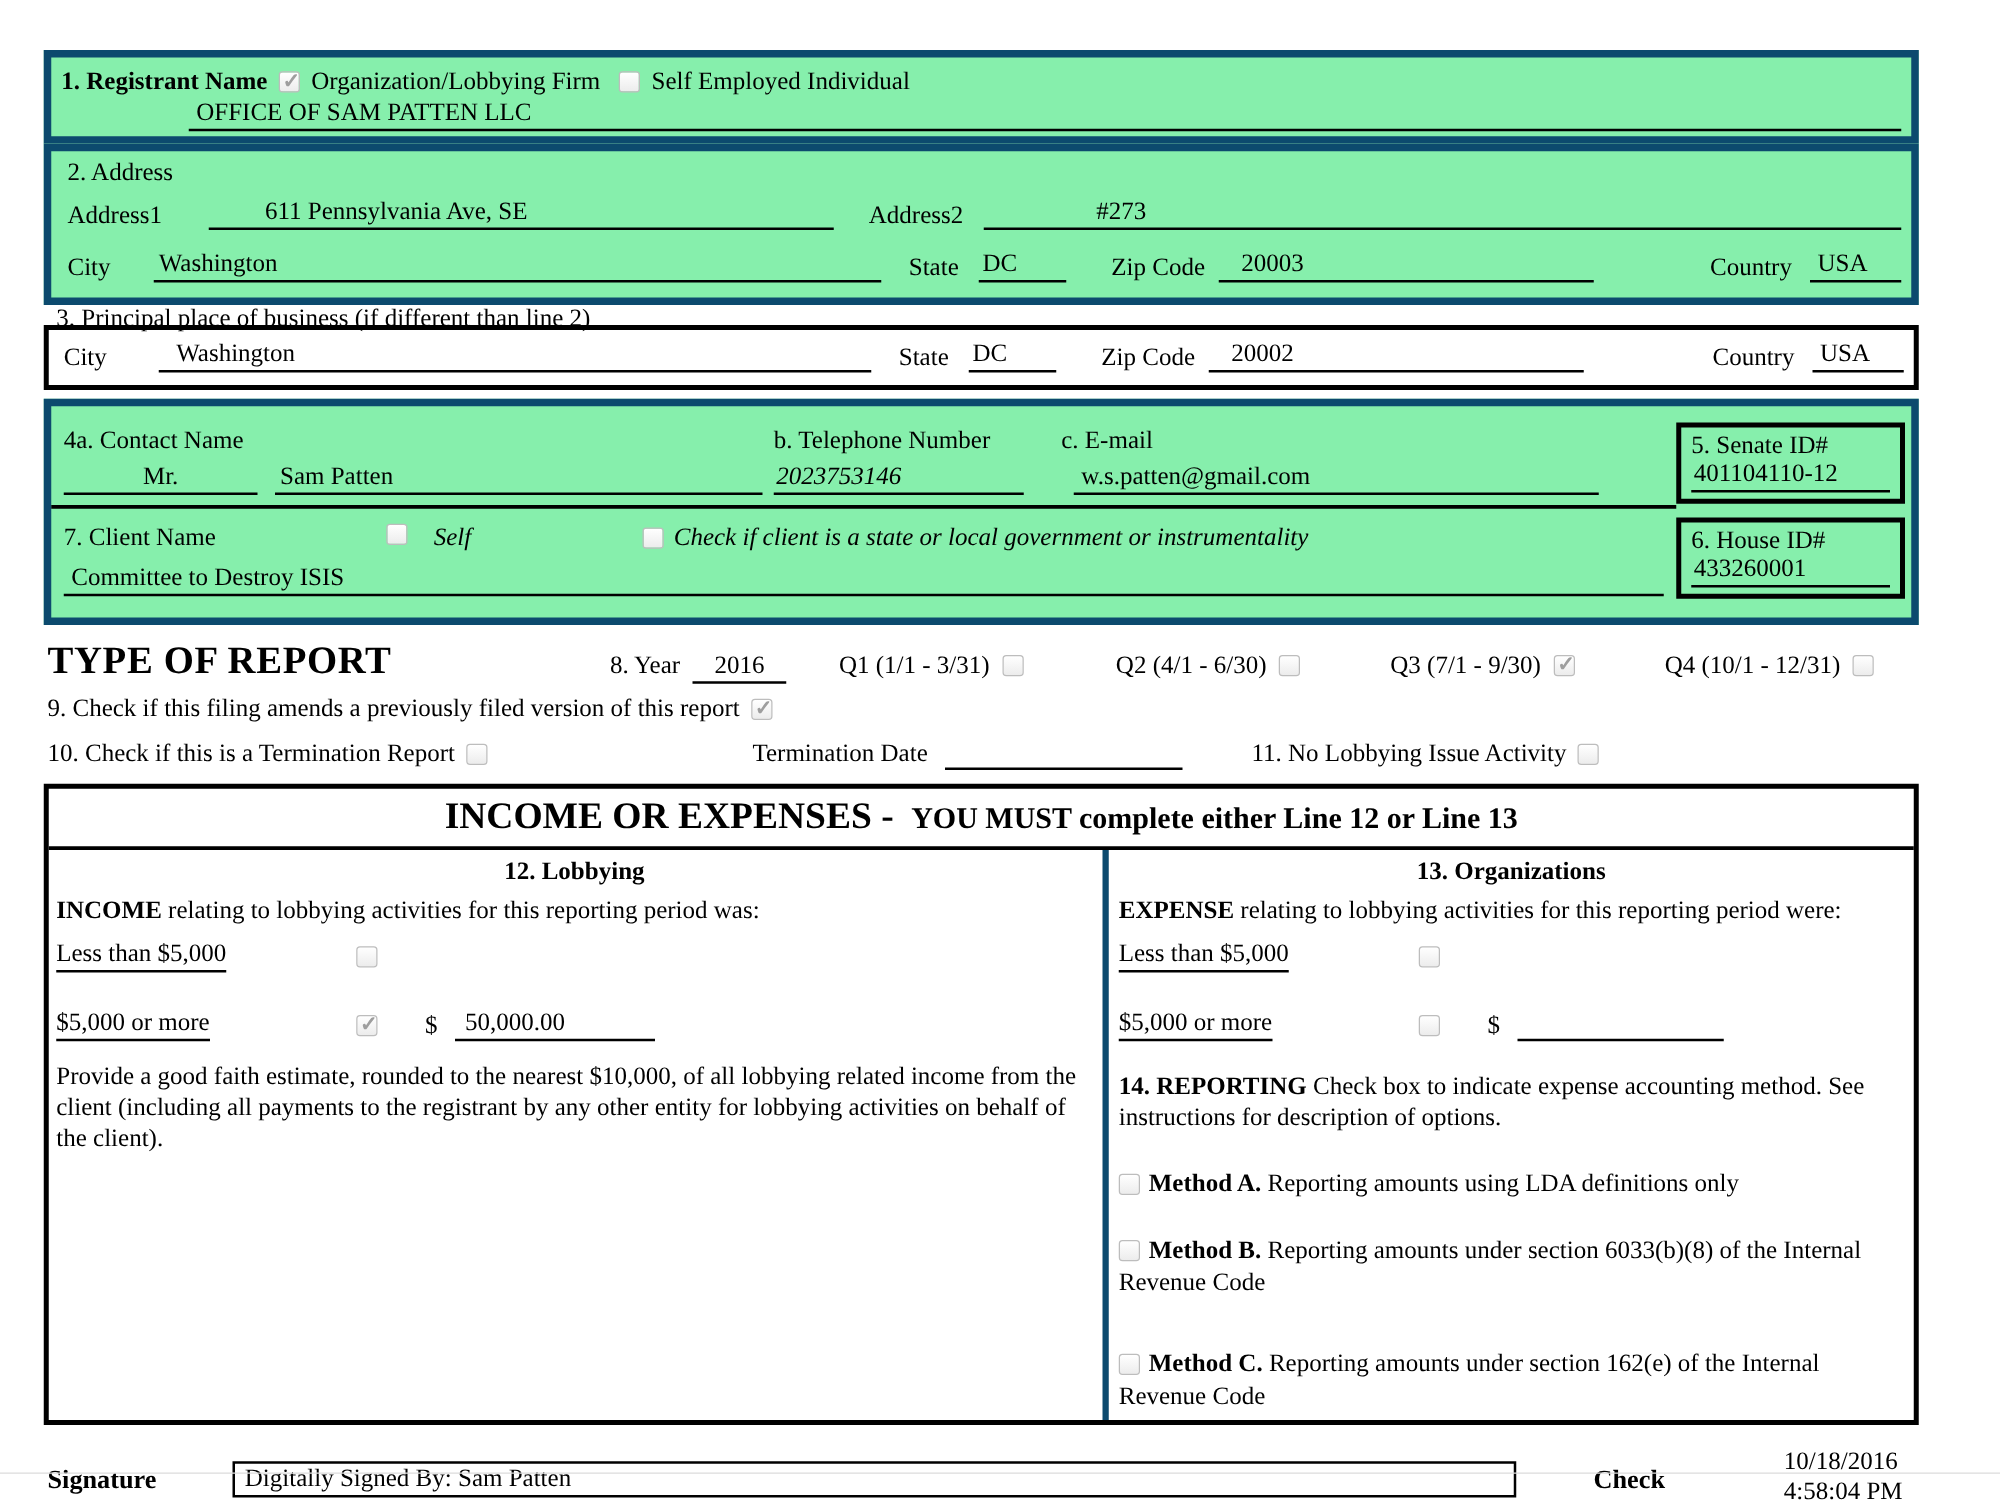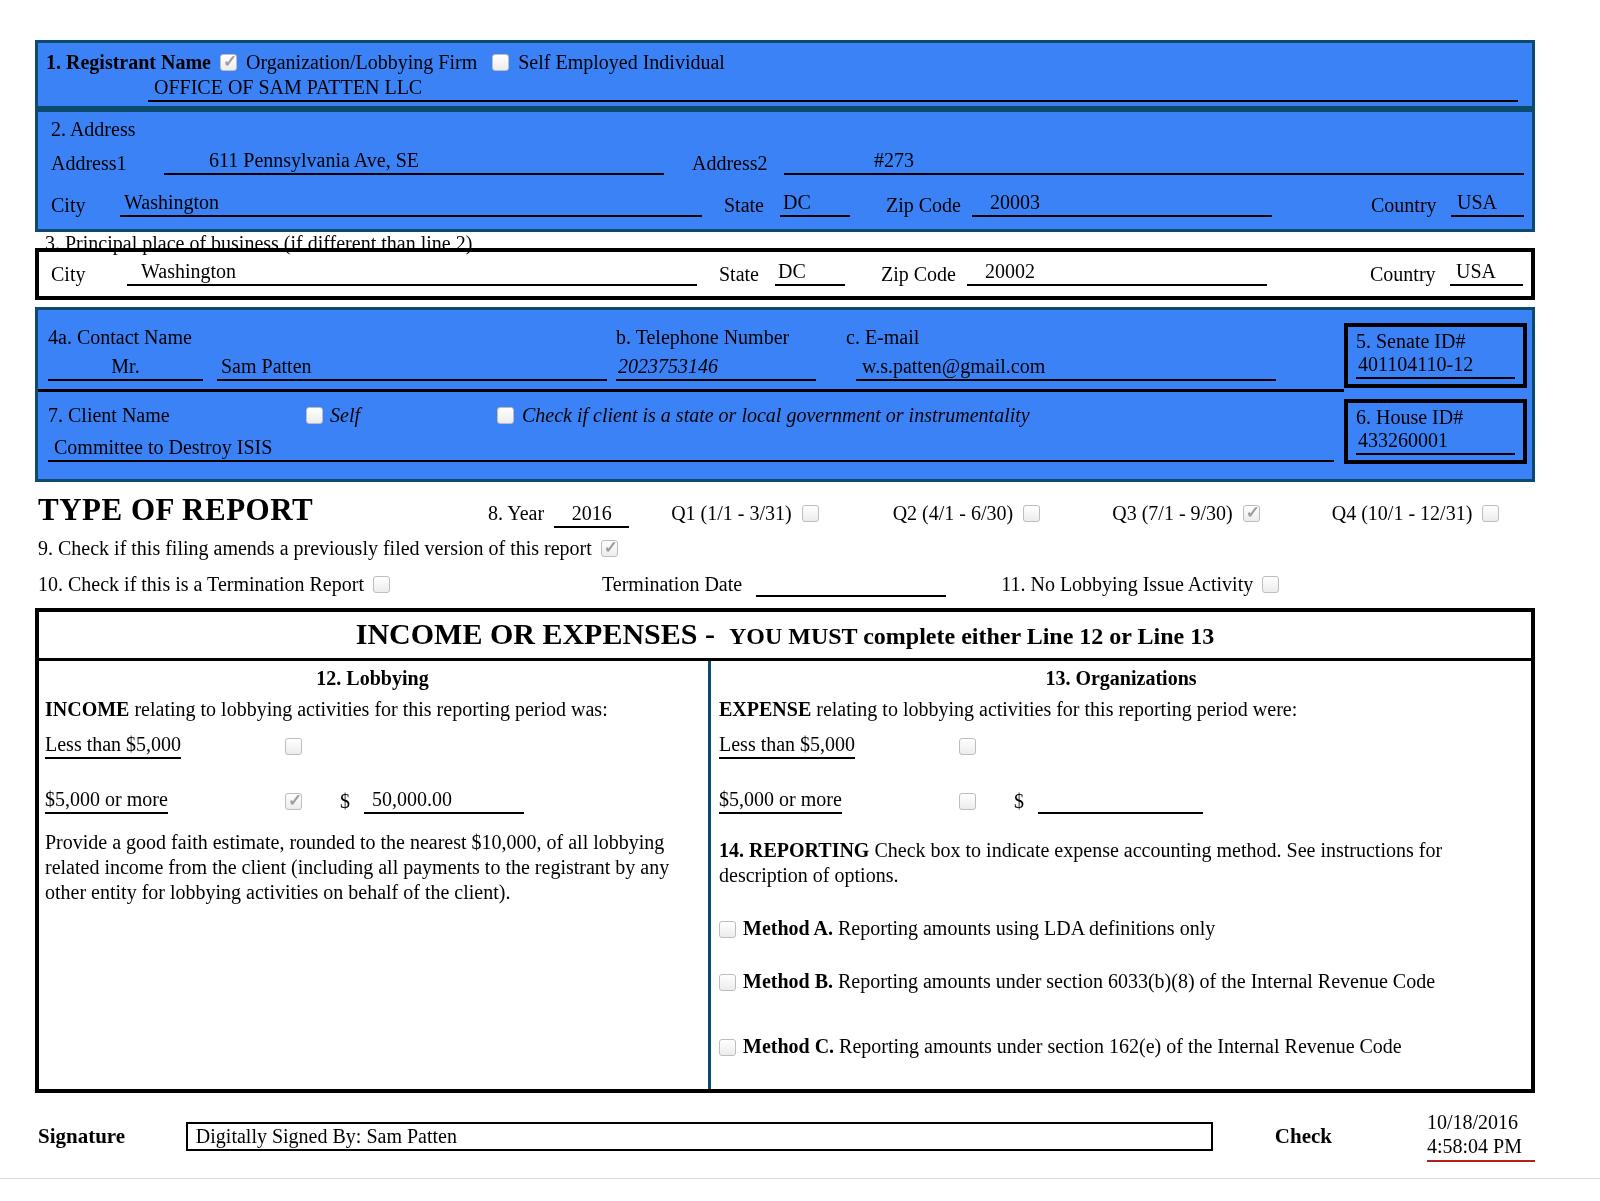--- a/index.html
+++ b/index.html
@@ -2,21 +2,21 @@
 <html><head>
 <meta charset="utf-8">
 <style>
   * { margin:0; padding:0; box-sizing:border-box; }
   html,body { background:#fff; }
   .page {
     position:relative; width:1600px; height:1201px; background:#ffffff;
     font-family:"Liberation Serif","DejaVu Serif",serif; color:#000; overflow:hidden;
   }
   .form-wrap { position:absolute; left:35px; top:40px; width:1500px; }
-  .bx { border:3px solid #0c4a6e; background:#3b82f6; }
+  .bx { border:6px solid #0c4a6e; background:#86efac; }
   .b { font-weight:bold; }
   .i { font-style:italic; }
   .t20 { font-size:20px; }
   .fld { border-bottom:2px solid #000; display:inline-block; font-size:20px; line-height:1.15; padding-bottom:1px; white-space:nowrap; overflow:visible; }
   .ulbl { border-bottom:2px solid #000; display:inline-block; padding-bottom:1px; }
   .cb {
     display:inline-block; width:17px; height:17px; border:1px solid #bdbdbd; border-radius:3px;
     background:linear-gradient(180deg,#ffffff 0%,#ececec 100%); position:relative; flex:none;
   }
   .cb.checked::after { content:"✓"; position:absolute; left:2px; top:-4px; font-size:17px; font-weight:bold; color:#9e9e9e; }
@@ -58,21 +58,21 @@
   .contact .lr .l1 { width:568px; }
   .contact .lr .l2 { width:230px; }
   .contact .vr { display:flex; margin-top:6px; }
   .contact .fpre { width:155px; text-align:center; }
   .contact .fname { width:390px; margin-left:14px; padding-left:4px; }
   .contact .fphone { width:200px; margin-left:9px; padding-left:2px;font-style:italic; }
   .contact .femail { width:420px; margin-left:40px; padding-left:6px; }
   .client { padding:12px 0 6px 10px; }
   .client .lr { display:flex; align-items:center; font-size:20px; }
   .client .lr .l1 { width:258px; }
-  .client .lr .selfwrap { display:flex; align-items:center; gap:7px; }
+  .client .lr .selfwrap { display:flex; gap:21px; }
   .client .lr .govwrap { display:flex; align-items:center; gap:8px; margin-left:137px; }
   .client .vr { margin-top:9px; display:flex; }
   .client .fclient { flex:1; margin-right:10px; padding-left:6px; }
   .sec47 .right { width:188px; padding:13px 5px 4px 0; }
   .idbox { border:4px solid #000; padding:3px 8px 5px 8px; margin-bottom:11px; }
   .idbox .il { font-size:20px; }
   .idbox .fld { width:100%; padding-left:2px; }
 
   
   .tor1 { display:flex; align-items:baseline; margin-top:10px; }
@@ -87,21 +87,21 @@
   .tor3 .tdate { margin-left:212px; }
   .tor3 .ftermdate { width:190px; margin-left:14px; }
   .tor3 .noact { margin-left:55px; }
 
   
   .inc { margin-top:11px; border:4px solid #000; }
   .inc-hd { text-align:center; padding:5px 0 7px 0; border-bottom:3px solid #000; }
   .inc-hd .big { font-size:30px; font-weight:bold; }
   .inc-hd .sub { font-size:24px; font-weight:bold; margin-left:10px; }
   .inc-body { display:flex; align-items:stretch; min-height:428px; }
-  .colL { width:672px; border-right:3px solid #0c4a6e; padding:4px 8px 6px 6px; }
+  .colL { width:848px; border-right:5px solid #0c4a6e; padding:4px 8px 6px 6px; }
   .colR { flex:1; padding:4px 8px 6px 8px; }
   .colhd { font-size:20px; font-weight:bold; text-align:center; margin:2px 0 8px 0; }
   .intro { font-size:20px; }
   .amt-row { display:flex; align-items:center; }
   .lblwrap { width:240px; font-size:20px; }
   .less-row { margin-top:12px; }
   .more-row { margin-top:29px; }
   .dollar { font-size:20px; margin-left:38px; }
   .famt { width:160px; margin-left:14px; padding-left:8px; }
   .famt-blank { width:165px; margin-left:14px; }

